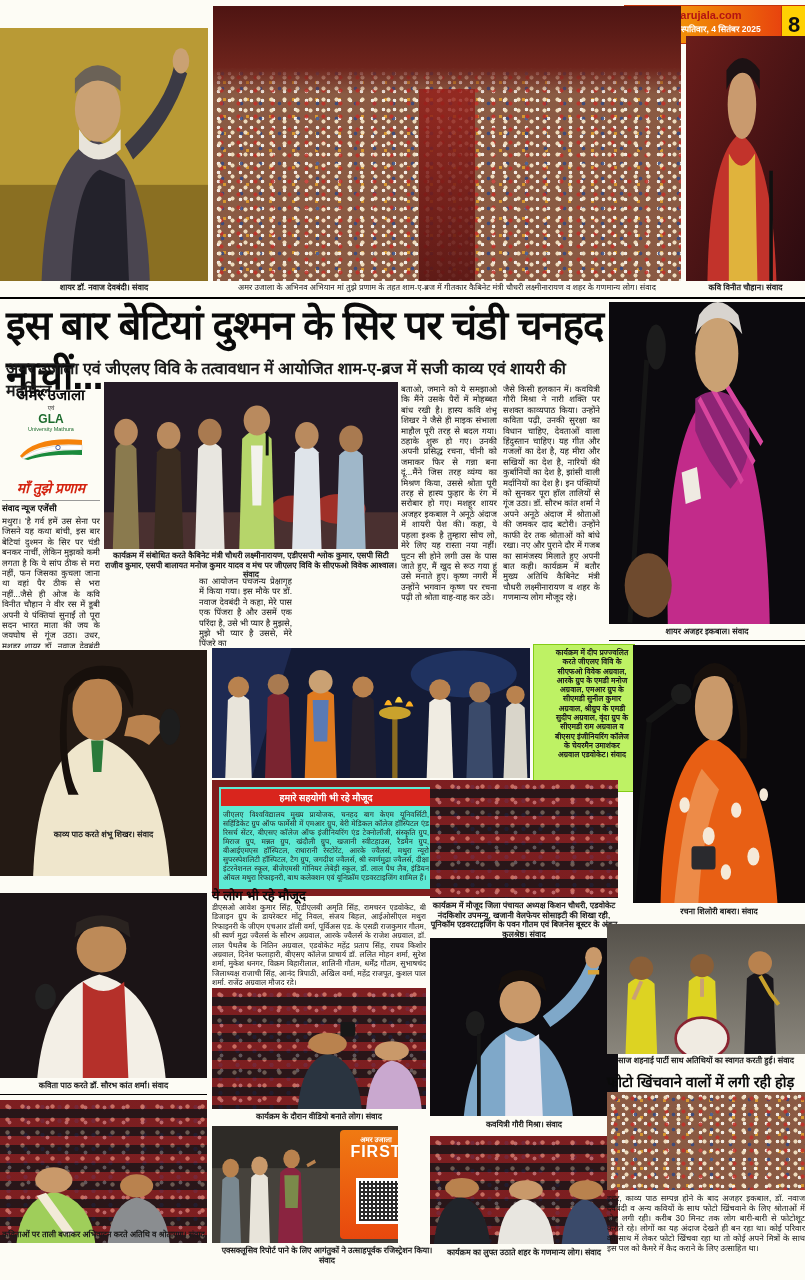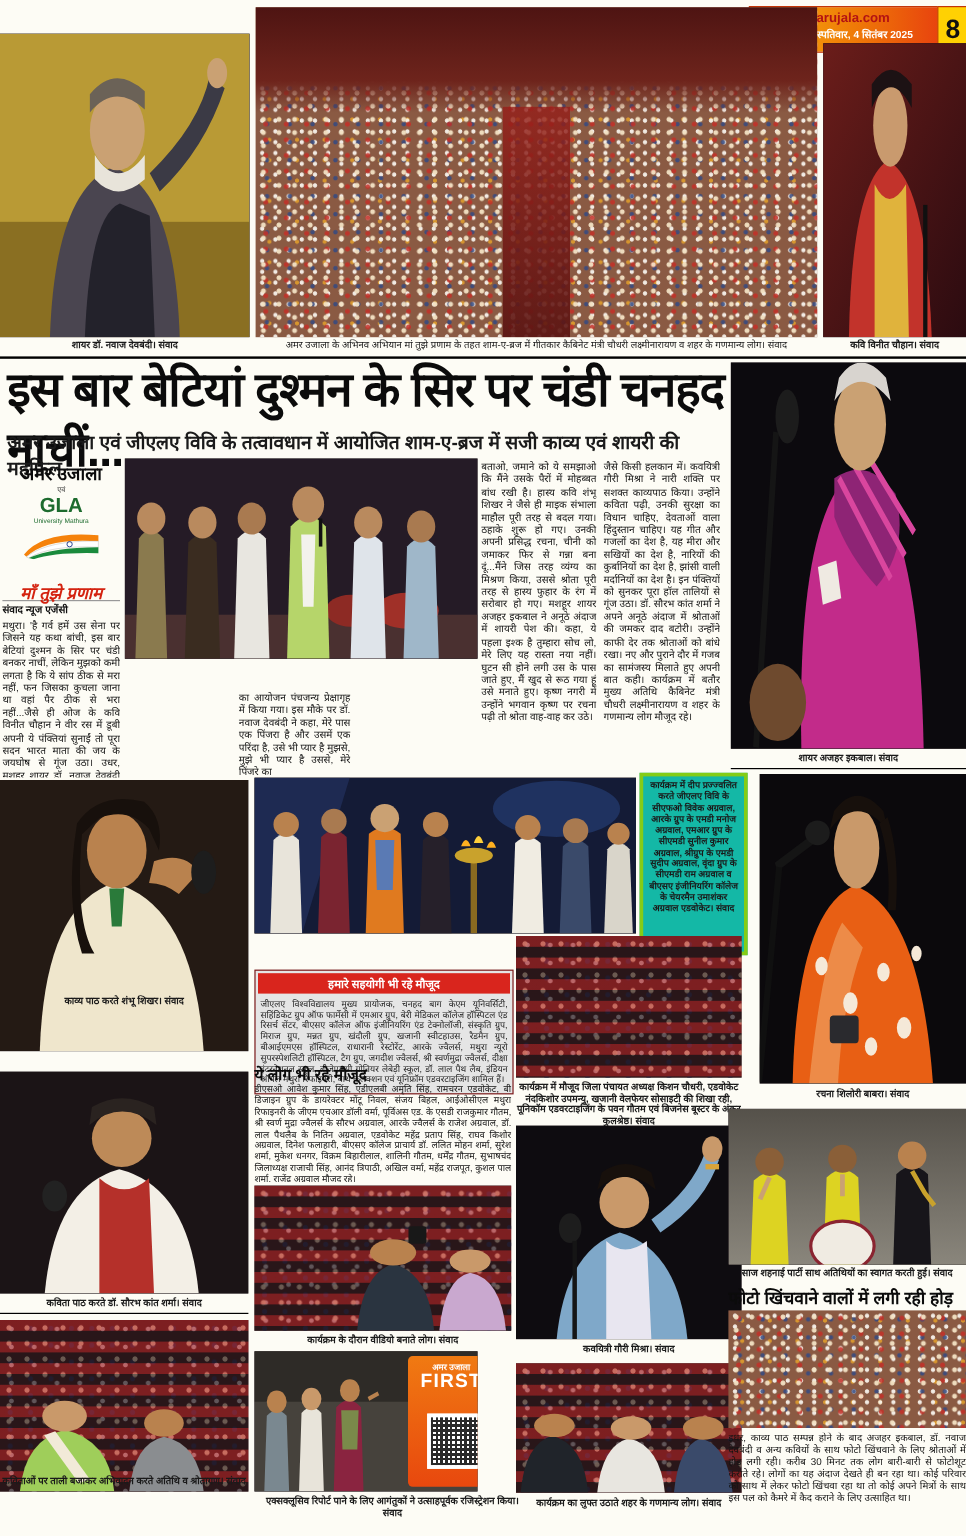--- a/index.html
+++ b/index.html
@@ -17,28 +17,28 @@
   #topbar{left:624px;top:5px;width:156px;height:37px;background:linear-gradient(90deg,#f6b50f,#ef7b07 55%,#e8440e);border:1px solid #c33508;}
   #topbar .site{display:block;text-align:center;font-size:11px;font-weight:bold;color:#b31313;margin-top:3px;}
   #topbar .date{display:block;text-align:center;font-size:8.5px;font-weight:bold;color:#ffffff;margin-top:2px;}
   #pagenum{left:781px;top:5px;width:24px;height:37px;background:#ffd103;color:#111;font-size:22px;font-weight:bold;text-align:center;line-height:37px;border:1px solid #c33508;}
   #headline{left:6px;top:300px;width:600px;font-size:40px;line-height:50px;font-weight:bold;color:#0b0b0b;letter-spacing:-1px;}
   #subheadline{left:6px;top:357px;width:600px;font-size:16px;font-weight:bold;color:#1a1a1a;}
   
   #branding{left:2px;top:384px;width:98px;height:116px;text-align:center;border-bottom:1px solid #999;}
   #branding .b1{font-size:15px;font-weight:bold;color:#0b0b0b;}
   #branding .b2{font-size:6px;color:#333;}
-  #branding .b3{font-size:17px;font-weight:bold;color:#1d6b2e;}
+  #branding .b3{font-size:12px;font-weight:bold;color:#1d6b2e;}
   #branding .b3b{font-size:5.5px;color:#1d6b2e;}
   #branding .b4{font-size:14px;font-weight:bold;color:#d42310;font-style:italic;margin-top:18px;}
   #agency{left:2px;top:502px;width:98px;font-size:8.5px;font-weight:bold;color:#111;}
   
-  #deepbox{left:533px;top:644px;width:84px;height:146px;border:3px solid #84cc16;background:#14b8a6;}
+  #deepbox{left:533px;top:644px;width:84px;height:146px;border:1px solid #84cc16;background:#bef264;padding-left:16px;}
   #deepbox .t{font-size:7.6px;line-height:9.3px;font-weight:bold;text-align:center;color:#1a1a1a;padding:3px 3px;}
-  #sahyogi{left:212px;top:808px;width:214px;height:102px;border:1px solid #7f1d1d;background:#e5e5e5;}
+  #sahyogi{left:212px;top:780px;width:214px;height:102px;border:7px solid #7f1d1d;background:#5eead4;}
   #sahyogi .hd{background:#d9251d;color:#fff;font-size:9.5px;font-weight:bold;text-align:center;padding:2px 0;margin:2px;}
   #sahyogi .bd{font-size:7.4px;line-height:9px;text-align:justify;color:#222;padding:2px 4px;overflow:hidden;height:78px;}
   #yelog-h{left:212px;top:886px;width:214px;font-size:13px;font-weight:bold;color:#0b0b0b;}
   #yelog-b{left:212px;top:903px;width:214px;height:82px;}
   #photosec-h{left:607px;top:1071px;width:198px;font-size:14.5px;font-weight:bold;color:#0b0b0b;}
   #photosec-b{left:607px;top:1194px;width:198px;height:72px;}
   
   .crowd{background-color:#8a5a43;background-image:
     radial-gradient(circle, rgba(243,226,196,.95) 1.7px, transparent 2.4px),
     radial-gradient(circle, rgba(196,48,40,.85) 1.7px, transparent 2.4px),
@@ -163,20 +163,21 @@
       <path d="M92 100 L94 34 Q104 24 114 34 L116 100 Z" fill="#b6d56a"></path>
       <path d="M100 38 L108 38 L107 74 L101 74 Z" fill="#f3f2ec"></path>
       <circle cx="104" cy="23" r="9" fill="#b98a5e"></circle>
       <rect x="110" y="30" width="2" height="14" fill="#111"></rect>
       <path d="M128 100 L130 42 Q138 34 146 42 L148 100 Z" fill="#dfe4ea"></path>
       <circle cx="138" cy="32" r="8" fill="#b98a5e"></circle>
       <path d="M158 100 L160 44 Q168 36 176 44 L178 100 Z" fill="#9fb7c9"></path>
       <circle cx="168" cy="34" r="8" fill="#a97a50"></circle>
     </svg>
   </div>
+  <div class="cap" style="left:104px;top:551px;width:294px;">कार्यक्रम में संबोधित करते कैबिनेट मंत्री चौधरी लक्ष्मीनारायण, एडीएसपी श्लोक कुमार, एसपी सिटी राजीव कुमार, एसपी बालायत मनोज कुमार यादव व मंच पर जीएलए विवि के सीएफओ विवेक आश्वाल। संवाद</div>
 
   <div class="body-txt" style="left:199px;top:576px;width:93px;height:70px;">का आयोजन पंचजन्य प्रेक्षागृह में किया गया। इस मौके पर डॉ. नवाज देवबंदी ने कहा, मेरे पास एक पिंजरा है और उसमें एक परिंदा है, उसे भी प्यार है मुझसे, मुझे भी प्यार है उससे, मेरे पिंजरे का</div>
   <div class="body-txt" style="left:401px;top:384px;width:96px;height:262px;">बताओ, जमाने को ये समझाओ कि मैंने उसके पैरों में मोहब्बत बांध रखी है। हास्य कवि शंभू शिखर ने जैसे ही माइक संभाला माहौल पूरी तरह से बदल गया। ठहाके शुरू हो गए। उनकी अपनी प्रसिद्ध रचना, चीनी को जमाकर फिर से गन्ना बना दूं...मैंने जिस तरह व्यंग्य का मिश्रण किया, उससे श्रोता पूरी तरह से हास्य फुहार के रंग में सरोबार हो गए। मशहूर शायर अजहर इकबाल ने अनूठे अंदाज में शायरी पेश की। कहा, ये पहला इश्क है तुम्हारा सोच लो, मेरे लिए यह रास्ता नया नहीं। घुटन सी होने लगी उस के पास जाते हुए, मैं खुद से रूठ गया हूं उसे मनाते हुए। कृष्ण नगरी में उन्होंने भगवान कृष्ण पर रचना पढ़ी तो श्रोता वाह-वाह कर उठे।</div>
   <div class="body-txt" style="left:503px;top:384px;width:97px;height:262px;">जैसे किसी हलकान में। कवयित्री गौरी मिश्रा ने नारी शक्ति पर सशक्त काव्यपाठ किया। उन्होंने कविता पढ़ी, उनकी सुरक्षा का विधान चाहिए, देवताओं वाला हिंदुस्तान चाहिए। यह गीत और गजलों का देश है, यह मीरा और सखियों का देश है, नारियों की कुर्बानियों का देश है, झांसी वाली मर्दानियों का देश है। इन पंक्तियों को सुनकर पूरा हॉल तालियों से गूंज उठा। डॉ. सौरभ कांत शर्मा ने अपने अनूठे अंदाज में श्रोताओं की जमकर दाद बटोरी। उन्होंने काफी देर तक श्रोताओं को बांधे रखा। नए और पुराने दौर में गजब का सामंजस्य मिलाते हुए अपनी बात कही। कार्यक्रम में बतौर मुख्य अतिथि कैबिनेट मंत्री चौधरी लक्ष्मीनारायण व शहर के गणमान्य लोग मौजूद रहे।</div>
 
   <div class="photo" style="left:0;top:650px;width:207px;height:226px;">
     <svg viewBox="0 0 100 100" preserveAspectRatio="none">
       <rect width="100" height="100" fill="#241a14"></rect>
       <path d="M16 100 Q18 46 46 38 Q78 46 82 100 Z" fill="#efe6cc"></path>
       <ellipse cx="47" cy="26" rx="12" ry="14" fill="#b9824e"></ellipse>

